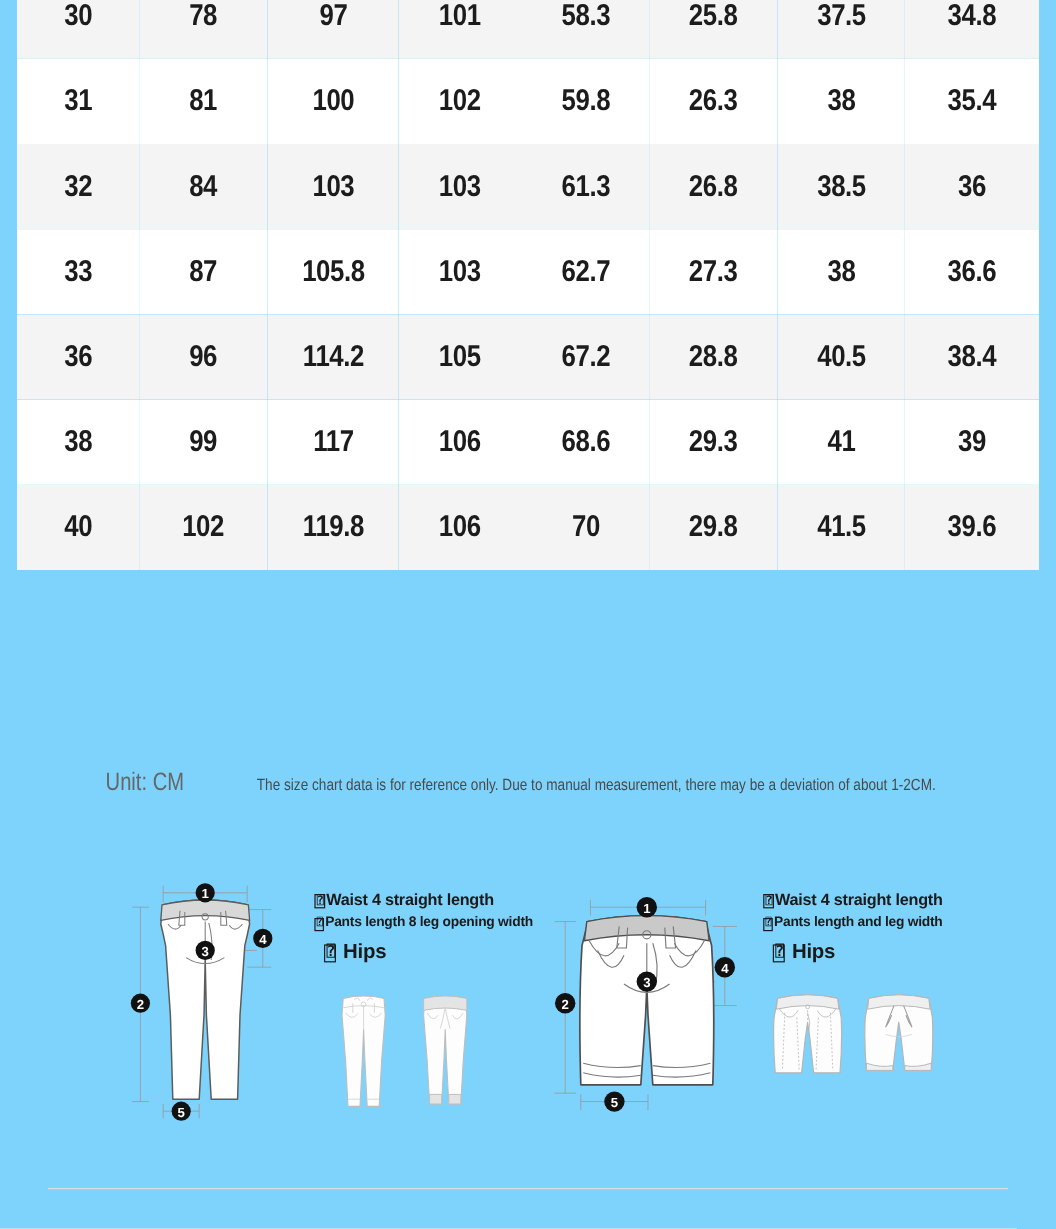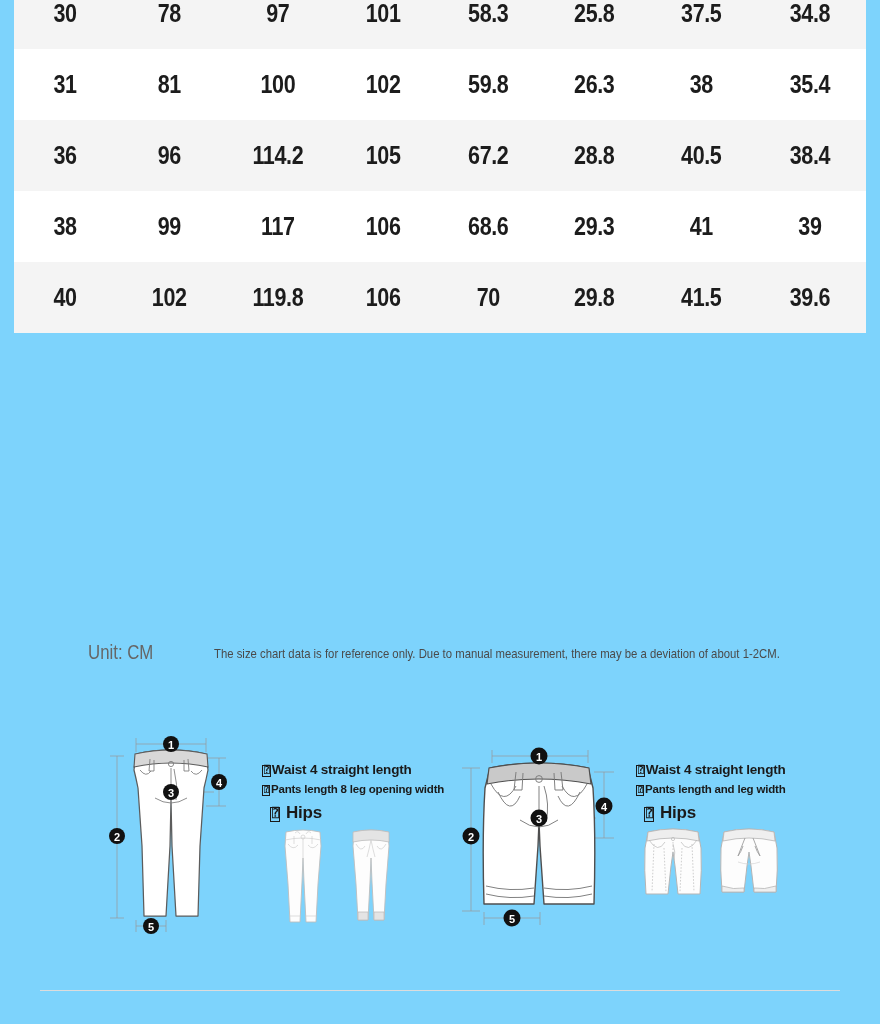--- a/index.html
+++ b/index.html
@@ -58,21 +58,21 @@
 
   
   .diagrams { position: absolute; left: 0; top: 726px; width: 880px; height: 240px; }
   .dgroup { position: absolute; top: 0; height: 240px; }
   .dgroup.left  { left: 88px;  width: 340px; }
   .dgroup.right { left: 448px; width: 370px; }
 
   .figure { position: absolute; left: 0; top: 0; }
   .figure svg { display: block; }
 
-  .spec-text { position: absolute; top: 36px; }
+  .spec-text { position: absolute; top: 16px; }
   .dgroup.left  .spec-text { left: 174px; width: 160px; }
   .dgroup.right .spec-text { left: 188px; width: 178px; }
 
   .spec-line { color: #1a1a1a; font-family: "Liberation Sans Narrow","Liberation Sans", sans-serif; white-space: nowrap; }
   .spec-l1 { font-size: 13.5px; font-weight: 700; letter-spacing: -0.2px; }
   .spec-l2 { font-size: 11.5px; font-weight: 600; margin-top: 6px; letter-spacing: -0.2px; }
   .spec-l3 { font-size: 17px; font-weight: 700; margin-top: 7px; margin-left: 8px; letter-spacing: -0.2px; }
   .tofu {
     display: inline-block;
     border: 1.6px solid #1a1a1a;
@@ -127,20 +127,40 @@
         <td>31</td>
         <td>81</td>
         <td>100</td>
         <td>102</td>
         <td>59.8</td>
         <td>26.3</td>
         <td>38</td>
         <td>35.4</td>
       </tr>
       <tr class="striped">
+        <td>32</td>
+        <td>84</td>
+        <td>103</td>
+        <td>103</td>
+        <td>61.3</td>
+        <td>26.8</td>
+        <td>38.5</td>
+        <td>36</td>
+      </tr>
+      <tr class="plain">
+        <td>33</td>
+        <td>87</td>
+        <td>105.8</td>
+        <td>103</td>
+        <td>62.7</td>
+        <td>27.3</td>
+        <td>38</td>
+        <td>36.6</td>
+      </tr>
+      <tr class="striped">
         <td>36</td>
         <td>96</td>
         <td>114.2</td>
         <td>105</td>
         <td>67.2</td>
         <td>28.8</td>
         <td>40.5</td>
         <td>38.4</td>
       </tr>
       <tr class="plain">

